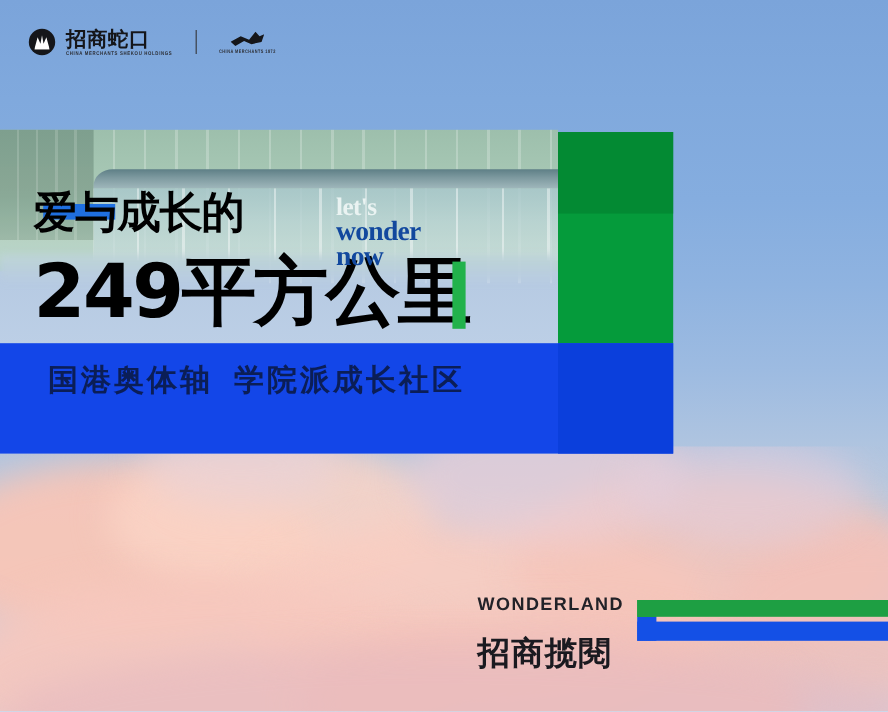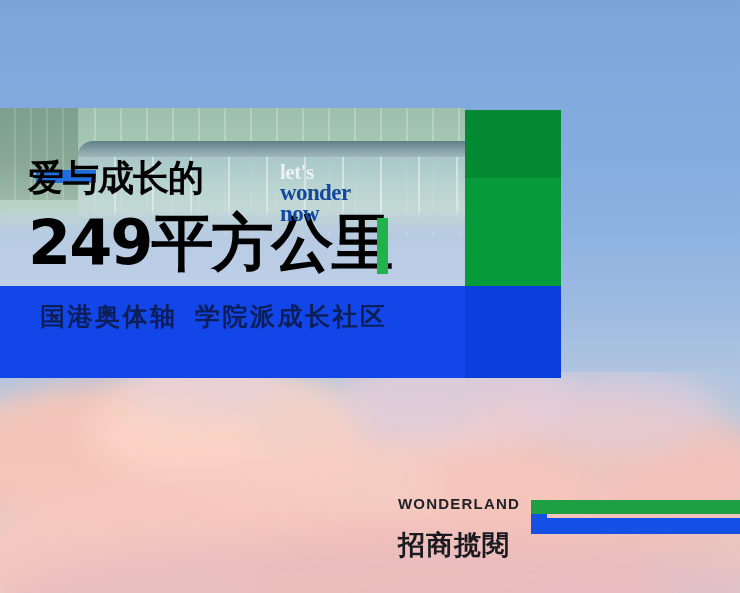--- a/index.html
+++ b/index.html
@@ -421,20 +421,36 @@
     <div class="cloud c4"></div>
     <div class="cloud c5"></div>
     <div class="cloud c6"></div>
     <div class="cloud c7"></div>
     <div class="cloud c8"></div>
     <div class="cloud c9"></div>
     <div class="cloud c10"></div>
     <div class="cloud c11"></div>
   </div>
 
+  <div class="logo-bar">
+    <div class="brand-lockup">
+      <div class="brand-mark"></div>
+      <div class="brand-cn">
+        <span class="brand-cn-main">招商蛇口</span>
+        <span class="brand-cn-en">CHINA MERCHANTS SHEKOU HOLDINGS</span>
+      </div>
+      <div class="brand-divider"></div>
+      <div class="brand-anniv">
+        <div class="anniv-mark">
+          <div class="swoosh"></div>
+        </div>
+        <span class="anniv-caption">CHINA MERCHANTS 1872</span>
+      </div>
+    </div>
+  </div>
 
   <div class="hero-band">
     <div class="hero-photo">
       <div class="hero-lower"></div>
       <div class="facade"></div>
       <div class="wing-left"></div>
       <div class="canopy"></div>
       <div class="glass-band"></div>
       <div class="horizon-soft"></div>
     </div>

